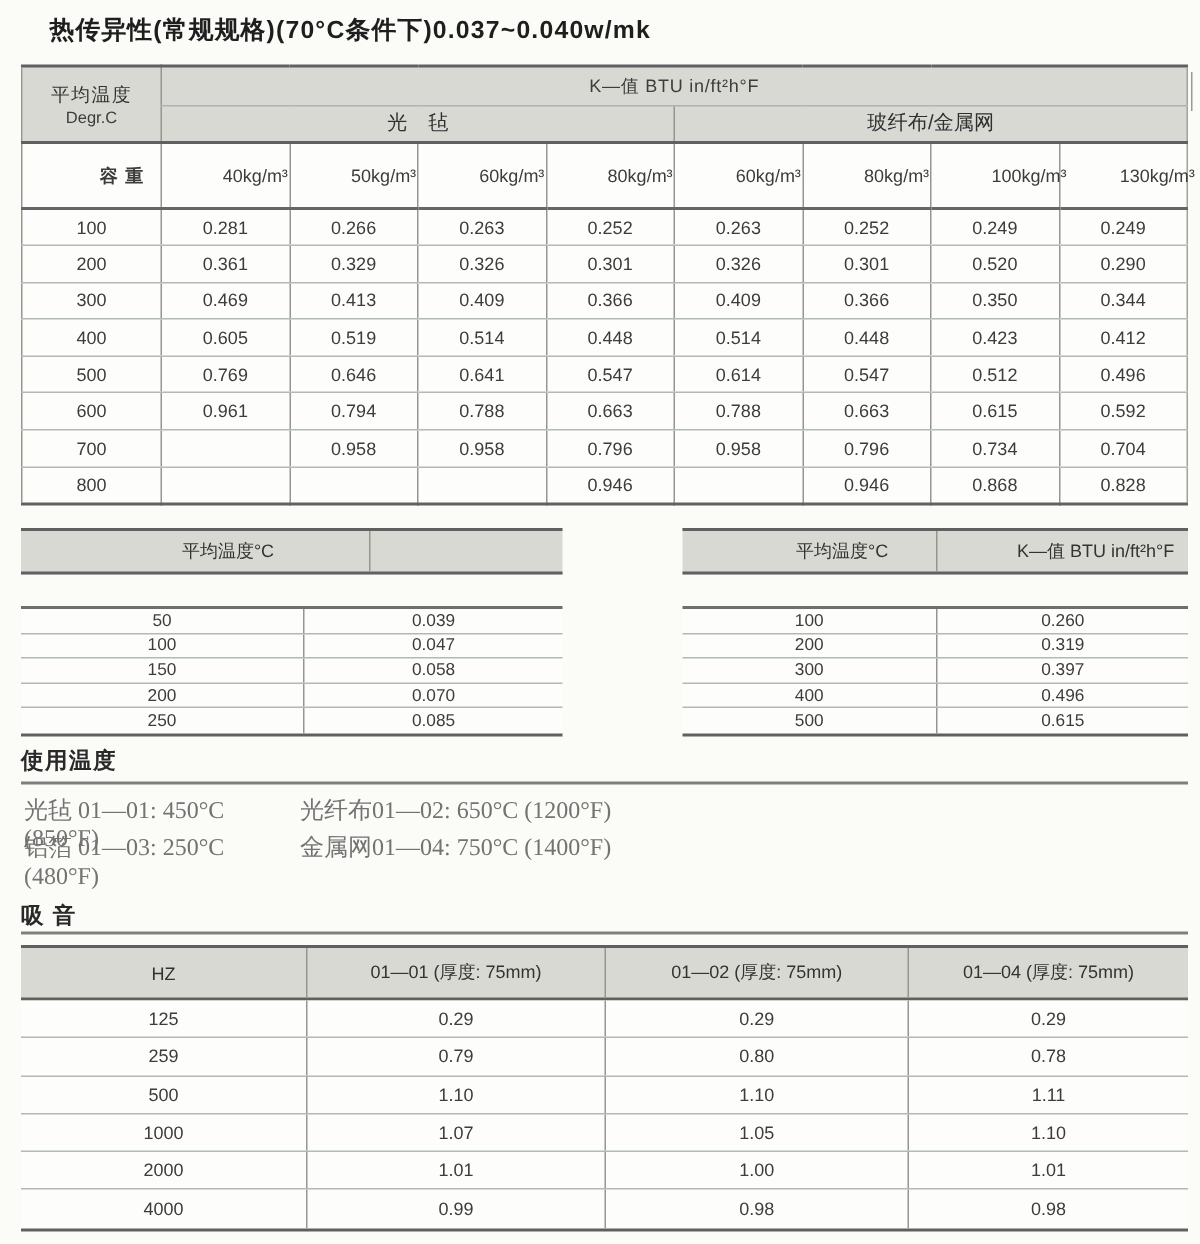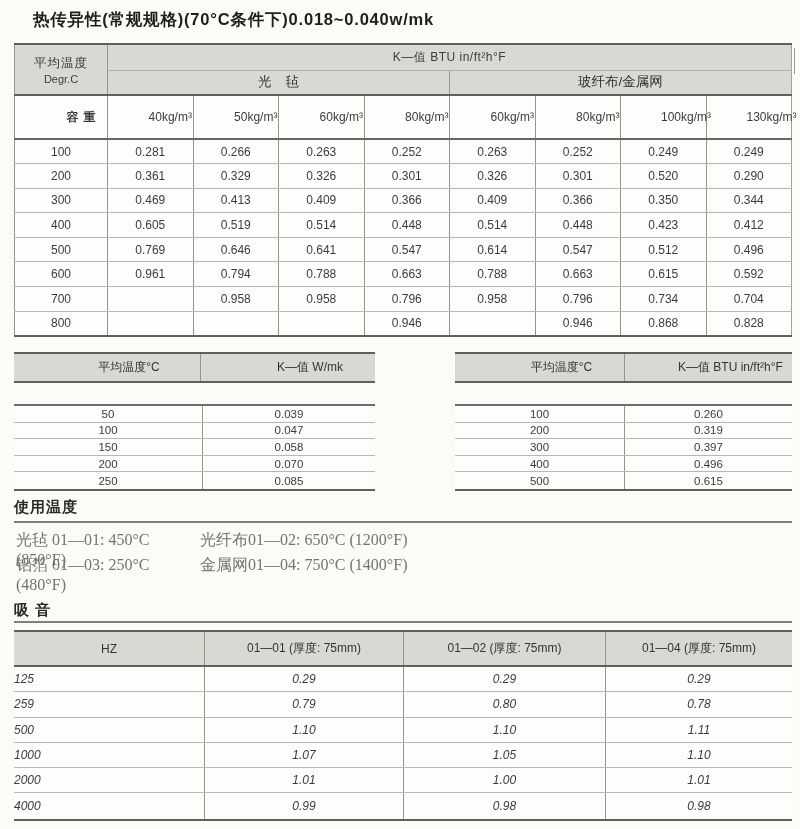--- a/index.html
+++ b/index.html
@@ -71,31 +71,31 @@
   .abs-table { position:absolute; left:14px; top:630px; width:778px; }
   .bt-header {
     display:flex; align-items:center; height:37px;
     background:#d9d9d4;
     border-top:2px solid #5d6260; border-bottom:2px solid #5d6260;
   }
   .bt-hcell { text-align:center; font-size:12px; color:#333; }
   .bt-body { border-bottom:2px solid #5d6260; background:#fdfdfb; }
   .bt-row { display:flex; align-items:center; height:25.3px; border-bottom:1px solid #b0bab6; }
   .bt-row:last-child { border-bottom:none; }
-  .bt-cell { text-align:left; font-size:12px; color:#3c3c3c;font-style:italic; }
+  .bt-cell { text-align:center; font-size:12px; color:#3c3c3c; }
   .bc0 { width:190px; }
   .bc1 { width:199px; border-left:1px solid #96968f; height:100%; display:flex; align-items:center; justify-content:center; }
   .bc2 { width:202px; border-left:1px solid #96968f; height:100%; display:flex; align-items:center; justify-content:center; }
   .bc3 { width:187px; border-left:1px solid #96968f; height:100%; display:flex; align-items:center; justify-content:center; }
   .edge-mark { position:absolute; left:794px; top:48px; width:1px; height:26px; background:#9a9a95; }
 </style>
 </head>
 <body>
 
-<div class="page-title">热传异性(常规规格)(70°C条件下)0.018~0.040w/mk</div>
+<div class="page-title">热传异性(常规规格)(70°C条件下)0.037~0.040w/mk</div>
 
 <table class="main-table">
   <colgroup>
     <col style="width:93px">
       <col>
       <col>
       <col>
       <col>
       <col>
       <col>
@@ -212,21 +212,20 @@
     <td>0.946</td>
     <td>0.868</td>
     <td>0.828</td>
   </tr>
 </tbody>
   </table>
 
 <div class="small-table st-left">
   <div class="st-header">
     <div class="st-hcell c1">平均温度°C</div>
-    <div class="st-hcell c2">K—值 W/mk</div>
   </div>
   <div class="st-body">
     <div class="st-row">
       <div class="st-cell c1">50</div>
       <div class="st-cell c2">0.039</div>
     </div>
     <div class="st-row">
       <div class="st-cell c1">100</div>
       <div class="st-cell c2">0.047</div>
     </div>

